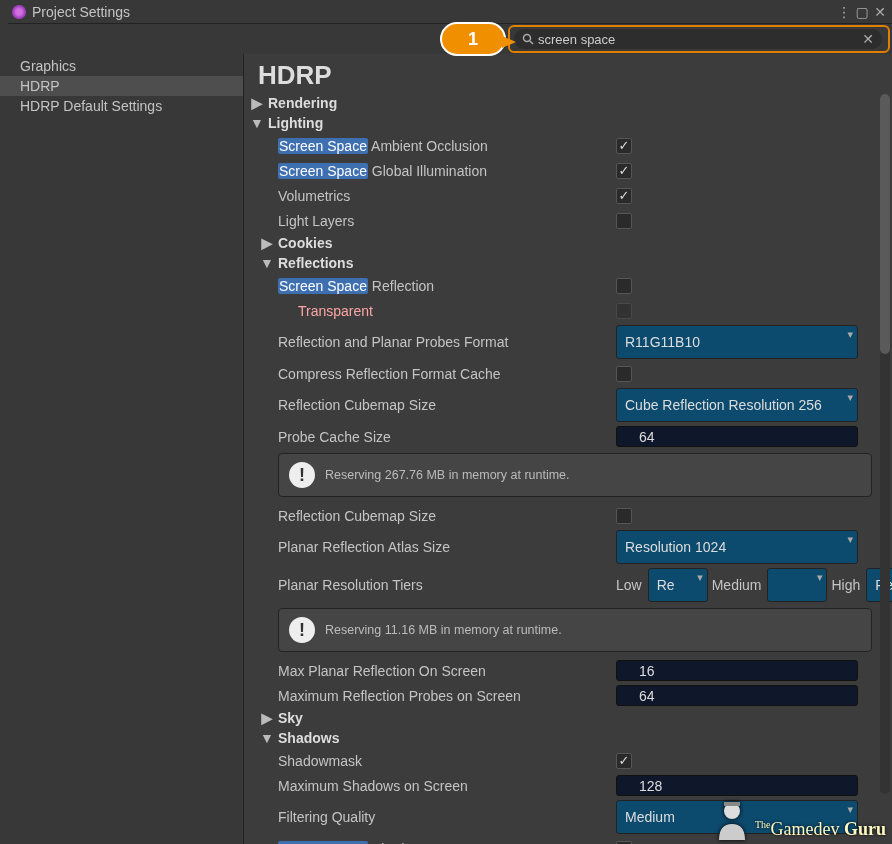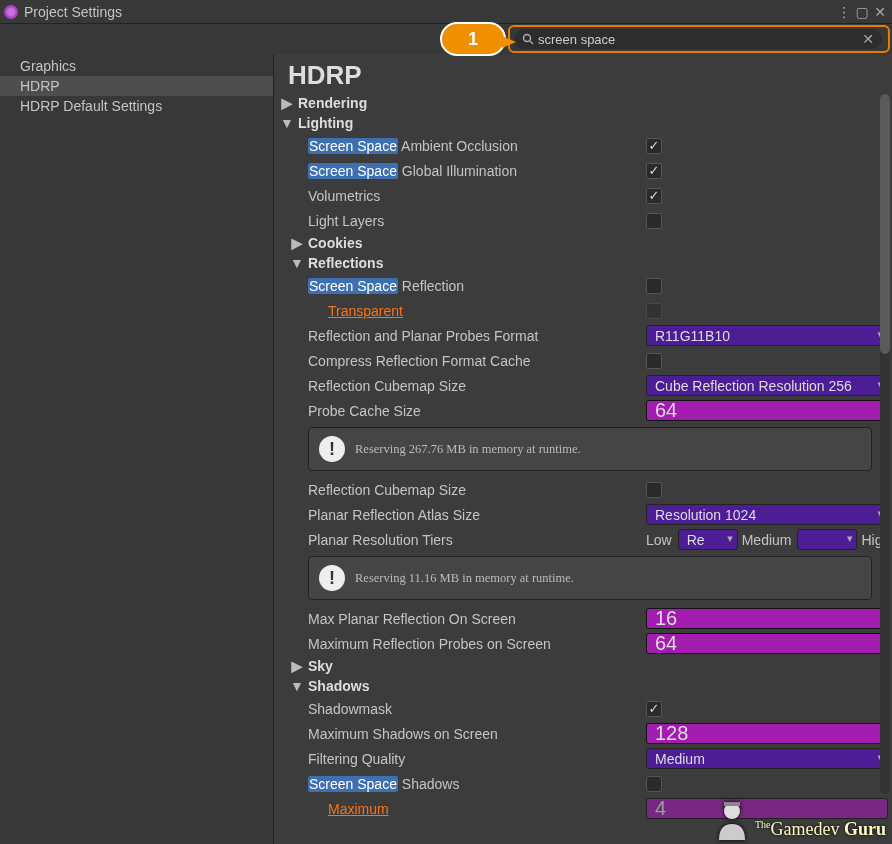--- a/index.html
+++ b/index.html
@@ -13,20 +13,21 @@
     overflow: hidden;
     position: relative;
   }
   .title-bar {
     height: 24px;
     background: #383838;
     display: flex;
     align-items: center;
     padding: 0 4px;
     border-bottom: 1px solid #222;
+    margin-left: 8px;
   }
   .title-bar-left { display: flex; align-items: center; gap: 6px; }
   .gear-icon {
     width: 14px; height: 14px;
     border-radius: 50%;
     background: radial-gradient(circle, #d070e0 30%, #a040c0 60%);
     position: relative;
   }
   .title-bar-right { margin-left: auto; display: flex; gap: 2px; }
   .win-btn {
@@ -93,21 +94,21 @@
   .search-box input {
     flex: 1;
     background: transparent;
     border: none;
     outline: none;
     color: #ccc;
     font-size: 13px;
   }
   .main { display: flex; height: calc(100% - 54px); }
   .sidebar {
-    width: 274px;
+    width: 244px;
     background: #383838;
     border-right: 1px solid #222;
     padding-top: 2px;
   }
   .side-item {
     padding: 2px 20px;
     color: #c4c4c4;
     cursor: pointer;
   }
   .side-item.selected {
@@ -139,21 +140,21 @@
   .section-head.sub { padding-left: 16px; }
   .row {
     display: flex;
     align-items: center;
     padding: 2px 0 2px 34px;
     min-height: 25px;
   }
   .row.indent2 { padding-left: 54px; }
   .row .label { flex: 0 0 338px; color:#c4c4c4;}
   .row.indent2 .label{flex:0 0 318px;}
-  .row .label.disabled { color:#f97316;text-decoration:underline; }
+  .row .label.disabled { color:#fca5a5; }
   .highlight {
     background: #3e6fb0;
     color:#fff;
     padding:0 1px;
     border-radius:2px;
   }
   .checkbox {
     width: 16px; height: 16px;
     background: #2a2a2a;
     border: 1px solid #555;
@@ -162,44 +163,44 @@
     align-items: center; justify-content: center;
     cursor:pointer;
   }
   .checkbox.checked::after {
     content: "✓";
     color: #ddd;
     font-size: 13px;
     line-height: 1;
   }
   .dropdown {
-    background: #4c1d95;
+    background: #0c4a6e;
     border: 1px solid #222;
     border-radius: 3px;
-    height: 21px;
+    height: 34px;
     display: flex;
     align-items: center;
     padding: 0 18px 0 8px;
     color: #ddd;
     position: relative;
     min-width: 60px;
     cursor:pointer;
   }
   .dropdown::after{
     content:"▾";
     position:absolute; right:4px; top:2px; font-size:11px; color:#aaa;
   }
   .textfield {
-    background: #a21caf;
+    background: #0f172a;
     border: 1px solid #111;
     border-radius: 3px;
     height: 21px;
     color: #ddd;
-    padding: 0 8px;
-    font-size:20px;
+    padding: 0 22px;
+    font-size:14px;
     outline:none;
   }
   .ctrl-full { width: 242px; }
   .tier-group{display:flex;align-items:center;gap:4px;}
   .tier-label{color:#c4c4c4;margin-right:2px;text-align:center;}
   .info-box {
     margin: 4px 20px 6px 34px;
     background: #454545;
     border: 1px solid #222;
     border-radius: 4px;
@@ -211,21 +212,21 @@
   .info-icon {
     width: 26px; height: 26px;
     background:#eee;
     border-radius:50%;
     color:#333;
     font-weight:bold;
     font-size:18px;
     display:flex;align-items:center;justify-content:center;
     flex-shrink:0;
   }
-  .info-box .msg { font-family: Liberation Serif, serif; font-size:12.5px; color:#bbb;}
+  .info-box .msg { font-family: Liberation Sans, sans-serif; font-size:12.5px; color:#bbb;}
   .scrollbar{
     position:absolute; right:2px; top:40px; width:10px; height:700px;
     background:#333; border-radius:5px;
   }
   .scrollbar-thumb{
     position:absolute; left:0; top:0; width:100%; height:260px;
     background:#5a5a5a; border-radius:5px;
   }
   .watermark{
     position:absolute;

